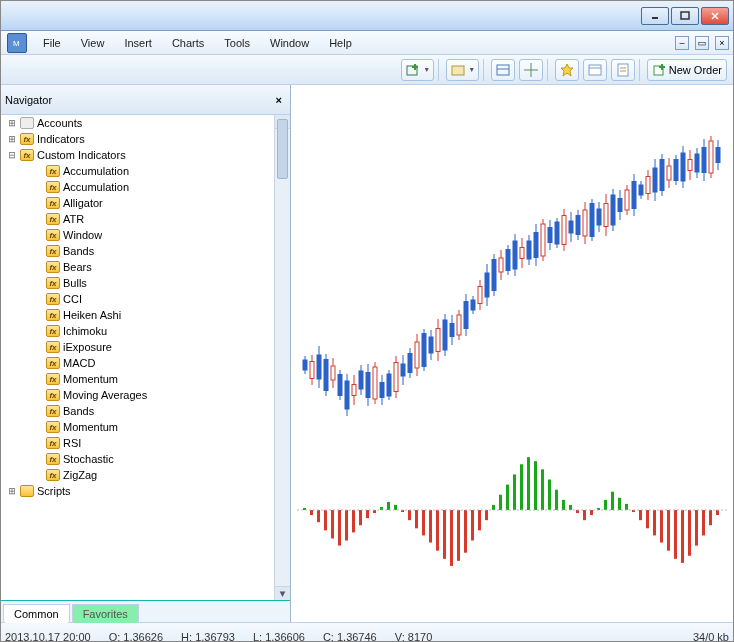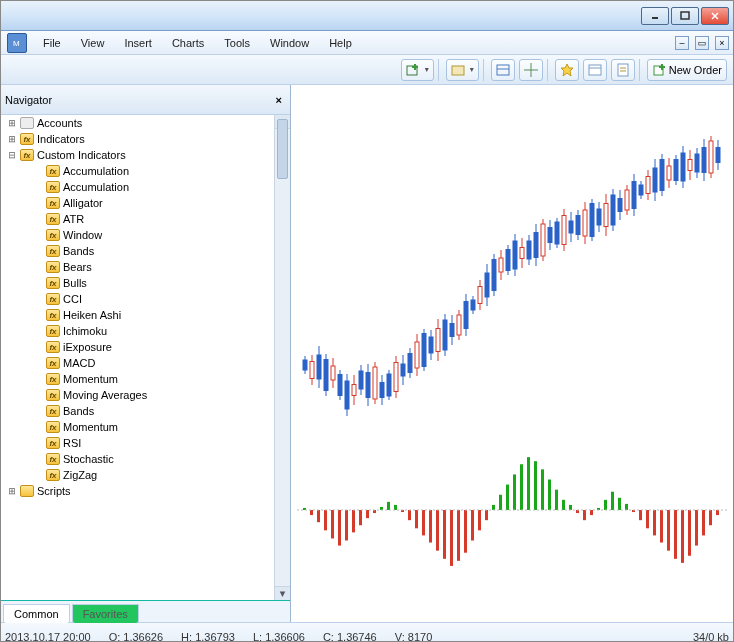--- a/index.html
+++ b/index.html
@@ -115,21 +115,21 @@
 .nav-tabs {
   height:22px; border-top:1px solid #14b8a6; display:flex; align-items:flex-end;
   background:#eef4fb;
 }
 .nav-tab {
   padding:3px 10px; border:1px solid #bcd1e8; border-bottom:none;
   background:#fff; font-size:11px; margin-left:2px;
   border-radius:0 0 3px 3px;
   transform: translateY(1px);
 }
-.nav-tab.inactive { background:#22c55e; color:#555;margin-top:31px;}
+.nav-tab.inactive { background:#86efac; color:#555;margin-top:31px;}
 .scroll-stub{ width:16px; background:#e9eff6; border-left:1px solid #c7d5e4; position:relative;}
 .scroll-stub .thumb{position:absolute; left:2px; right:2px; top:4px; height:60px; background:#c4d5e8; border:1px solid #9fb6cf; border-radius:2px;}
 .scroll-stub .arr{position:absolute;left:0;right:0;height:14px;display:flex;align-items:center;justify-content:center;color:#556;background:#dde8f3;}
 .scroll-stub .arr.top{top:0;border-bottom:1px solid #c7d5e4;} .scroll-stub .arr.bot{bottom:0;border-top:1px solid #c7d5e4;}
 .nav-body{flex:1;display:flex;}
 .chart { flex:1; position:relative; background:#fff; }
 .statusbar {
   height:28px; border-top:1px solid #bcd1e8;
   background:linear-gradient(#f4f9fe,#e2edf8);
   display:flex; align-items:center; font-size:11px; color:#333;

